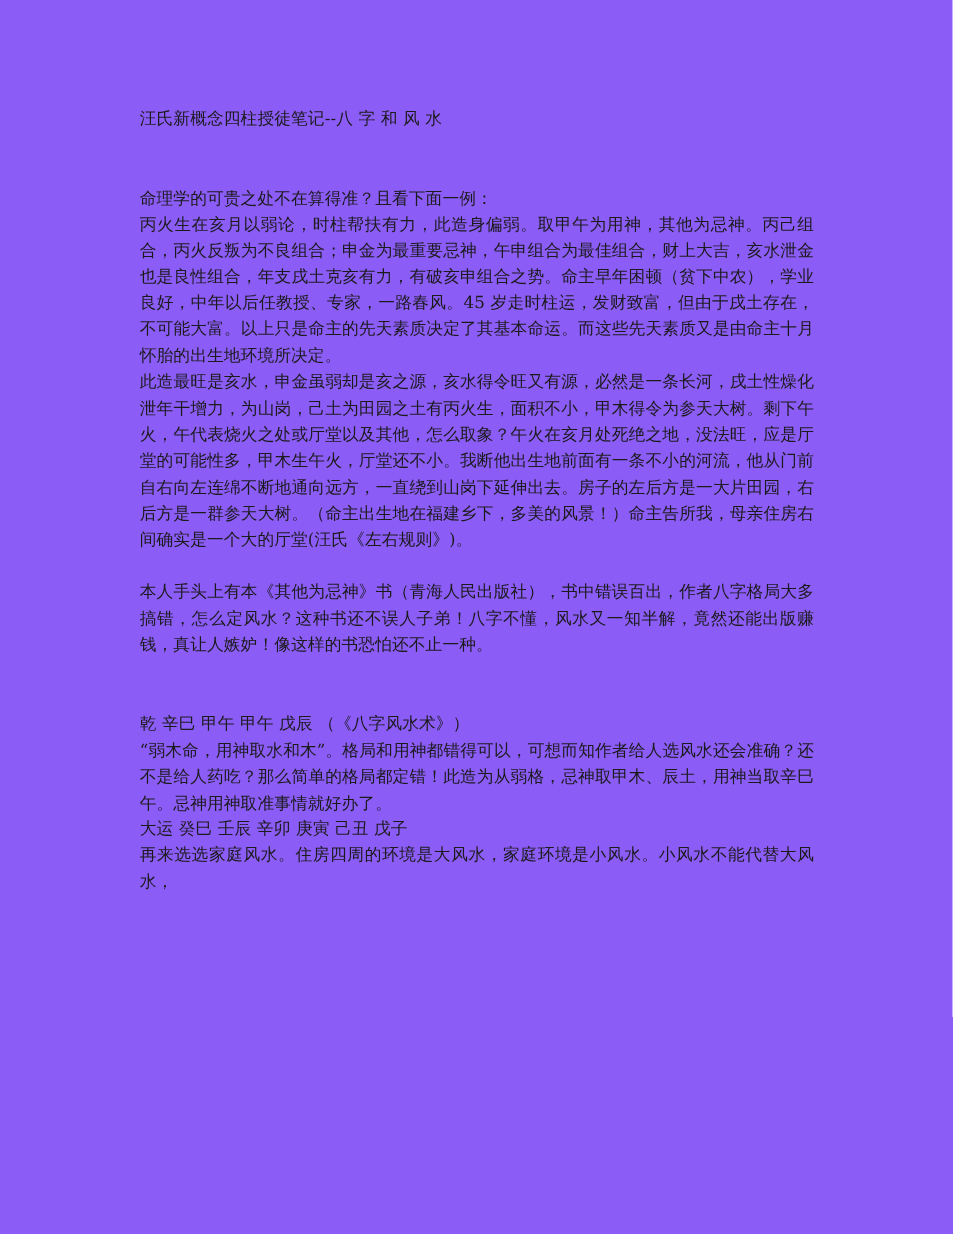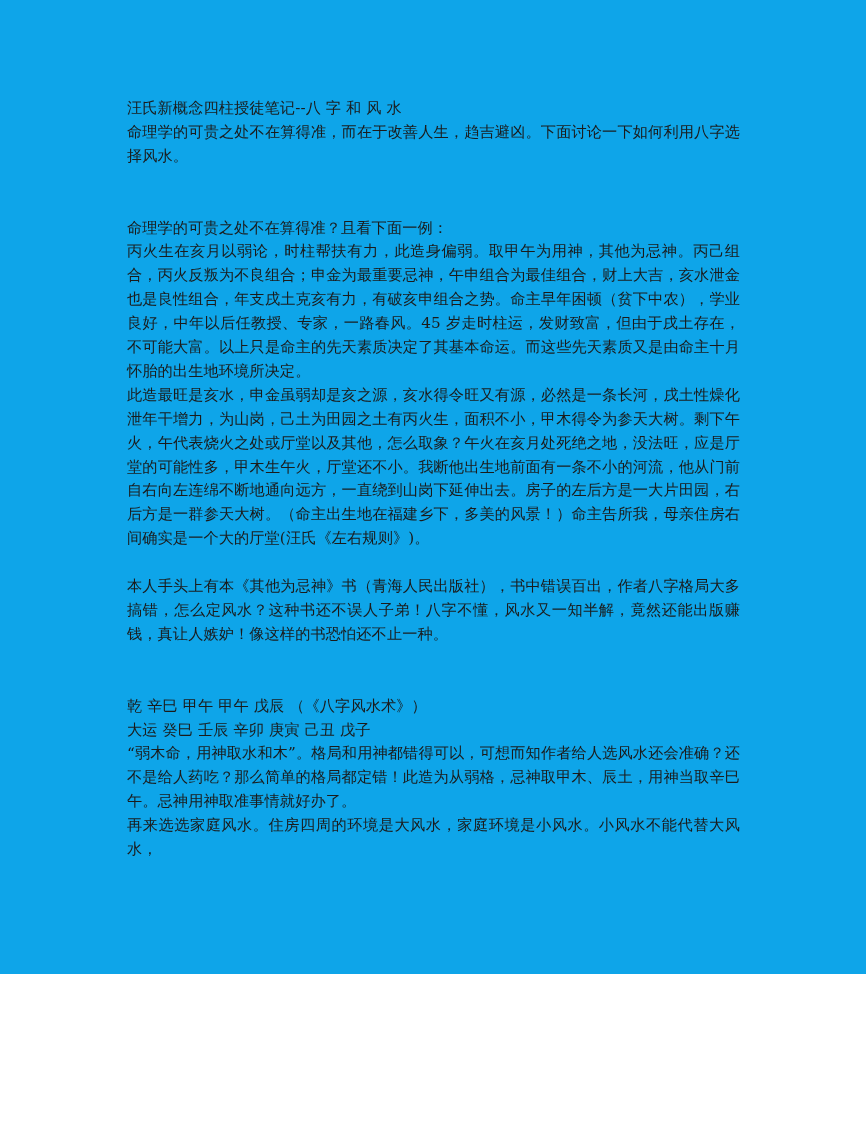--- a/index.html
+++ b/index.html
@@ -10,22 +10,22 @@
   }
   body {
     width: 866px;
     height: 1122px;
     overflow: hidden;
     font-family: "DejaVu Serif", "Liberation Serif", serif;
   }
   .page {
     position: relative;
     width: 866px;
-    height: 974px;
-    background: #0ea5e9;
+    height: 1122px;
+    background: #8b5cf6;
     box-sizing: border-box;
   }
   .doc-body {
     position: absolute;
     left: 127px;
     top: 97px;
     width: 613px;
   }
   .para {
     margin: 0;
@@ -45,21 +45,20 @@
   .spacer-2 { height: 47.8px; }
 </style>
 </head>
 <body>
 
 <div class="page">
   <div class="doc-body">
 
     <p class="para tight">汪氏新概念四柱授徒笔记--八 字 和 风 水</p>
 
-    <p class="para">命理学的可贵之处不在算得准，而在于改善人生，趋吉避凶。下面讨论一下如何利用八字选择风水。</p>
 
     <div class="spacer-1"></div>
 
 
     <div class="spacer-1"></div>
 
     <p class="para tight">命理学的可贵之处不在算得准？且看下面一例：</p>
 
 
     <p class="para">丙火生在亥月以弱论，时柱帮扶有力，此造身偏弱。取甲午为用神，其他为忌神。丙己组合，丙火反叛为不良组合；申金为最重要忌神，午申组合为最佳组合，财上大吉，亥水泄金也是良性组合，年支戌土克亥有力，有破亥申组合之势。命主早年困顿（贫下中农），学业良好，中年以后任教授、专家，一路春风。45 岁走时柱运，发财致富，但由于戌土存在，不可能大富。以上只是命主的先天素质决定了其基本命运。而这些先天素质又是由命主十月怀胎的出生地环境所决定。</p>
@@ -67,21 +66,21 @@
     <p class="para">此造最旺是亥水，申金虽弱却是亥之源，亥水得令旺又有源，必然是一条长河，戌土性燥化泄年干增力，为山岗，己土为田园之土有丙火生，面积不小，甲木得令为参天大树。剩下午火，午代表烧火之处或厅堂以及其他，怎么取象？午火在亥月处死绝之地，没法旺，应是厅堂的可能性多，甲木生午火，厅堂还不小。我断他出生地前面有一条不小的河流，他从门前自右向左连绵不断地通向远方，一直绕到山岗下延伸出去。房子的左后方是一大片田园，右后方是一群参天大树。（命主出生地在福建乡下，多美的风景！）命主告所我，母亲住房右间确实是一个大的厅堂(汪氏《左右规则》)。</p>
 
     <div class="spacer-1"></div>
 
     <p class="para">本人手头上有本《其他为忌神》书（青海人民出版社），书中错误百出，作者八字格局大多搞错，怎么定风水？这种书还不误人子弟！八字不懂，风水又一知半解，竟然还能出版赚钱，真让人嫉妒！像这样的书恐怕还不止一种。</p>
 
     <div class="spacer-2"></div>
 
     <p class="para tight">乾 辛巳 甲午 甲午 戊辰 （《八字风水术》）</p>
 
+    <p class="para">“弱木命，用神取水和木”。格局和用神都错得可以，可想而知作者给人选风水还会准确？还不是给人药吃？那么简单的格局都定错！此造为从弱格，忌神取甲木、辰土，用神当取辛巳午。忌神用神取准事情就好办了。</p>
+
     <p class="para tight">大运 癸巳 壬辰 辛卯 庚寅 己丑 戊子</p>
-
-    <p class="para">“弱木命，用神取水和木”。格局和用神都错得可以，可想而知作者给人选风水还会准确？还不是给人药吃？那么简单的格局都定错！此造为从弱格，忌神取甲木、辰土，用神当取辛巳午。忌神用神取准事情就好办了。</p>
 
 
     <p class="para">再来选选家庭风水。住房四周的环境是大风水，家庭环境是小风水。小风水不能代替大风水，</p>
 
   </div>
 </div>
 
 </body></html>

